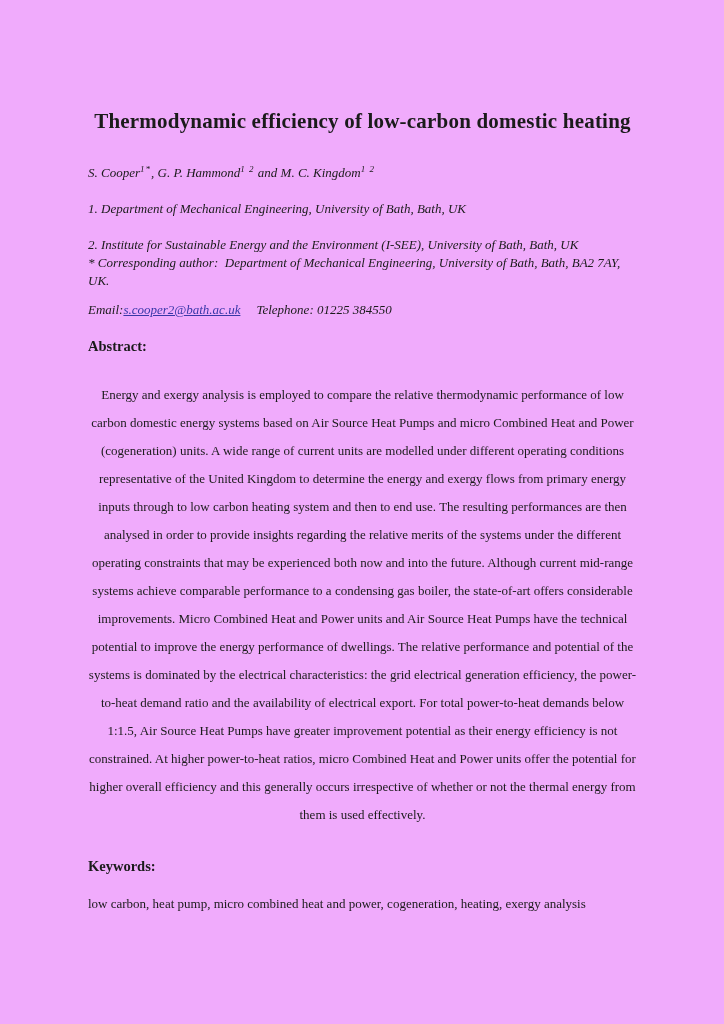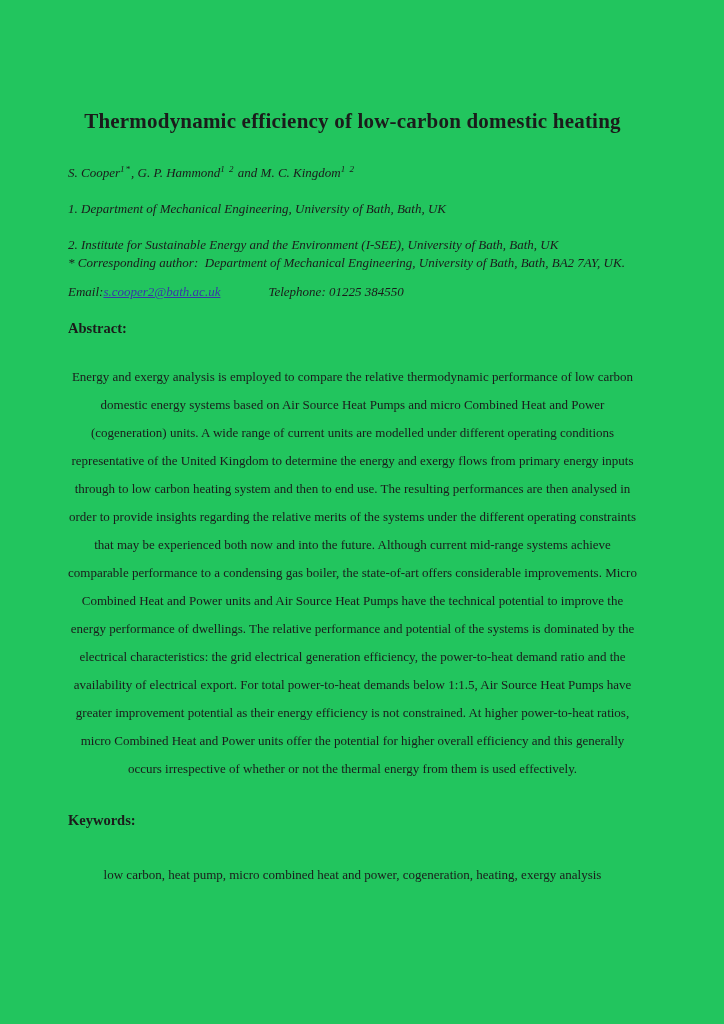--- a/index.html
+++ b/index.html
@@ -7,22 +7,22 @@
     width: 724px;
     height: 1024px;
     background: #ffffff;
     font-family: "Liberation Serif", "DejaVu Serif", serif;
     color: #1b1b1b;
     overflow: hidden;
   }
   .page {
     width: 724px;
     height: 1024px;
-    padding: 96px 87px 0 68px;
-    background: #22c55e;
+    padding: 96px 87px 0 88px;
+    background: #f0abfc;
   }
   .title {
     font-size: 21px;
     font-weight: bold;
     line-height: 50px;
     text-align: center;
     letter-spacing: 0.2px;
   }
   .title-line { display: block; }
   .meta {
@@ -40,40 +40,39 @@
     line-height: 0;
     vertical-align: super;
     letter-spacing: 1px;
   }
   .email-link {
     color: #3838a8;
     text-decoration: underline;
     cursor: pointer;
     margin-left: 0;
   }
-  .telephone { margin-left: 48px; }
+  .telephone { margin-left: 16px; }
   .section-heading {
     font-size: 14.5px;
     font-weight: bold;
     font-style: normal;
     margin-top: 19px;
   }
   .abstract-heading { margin-top: 19px; }
   .abstract-body {
     margin-top: 26px;
     font-size: 13px;
     line-height: 28px;
     text-align: center;
   }
   .keywords-heading { margin-top: 29px; }
   .keywords-body {
-    margin-top: 37px;
+    margin-top: 20px;
     font-size: 13px;
     line-height: 18px;
-    text-align: center;
   }
 </style>
 </head>
 <body>
 
 <div class="page">
 
   <h1 class="title">
     <span class="title-line">Thermodynamic efficiency of low-carbon domestic heating</span>
   </h1>

